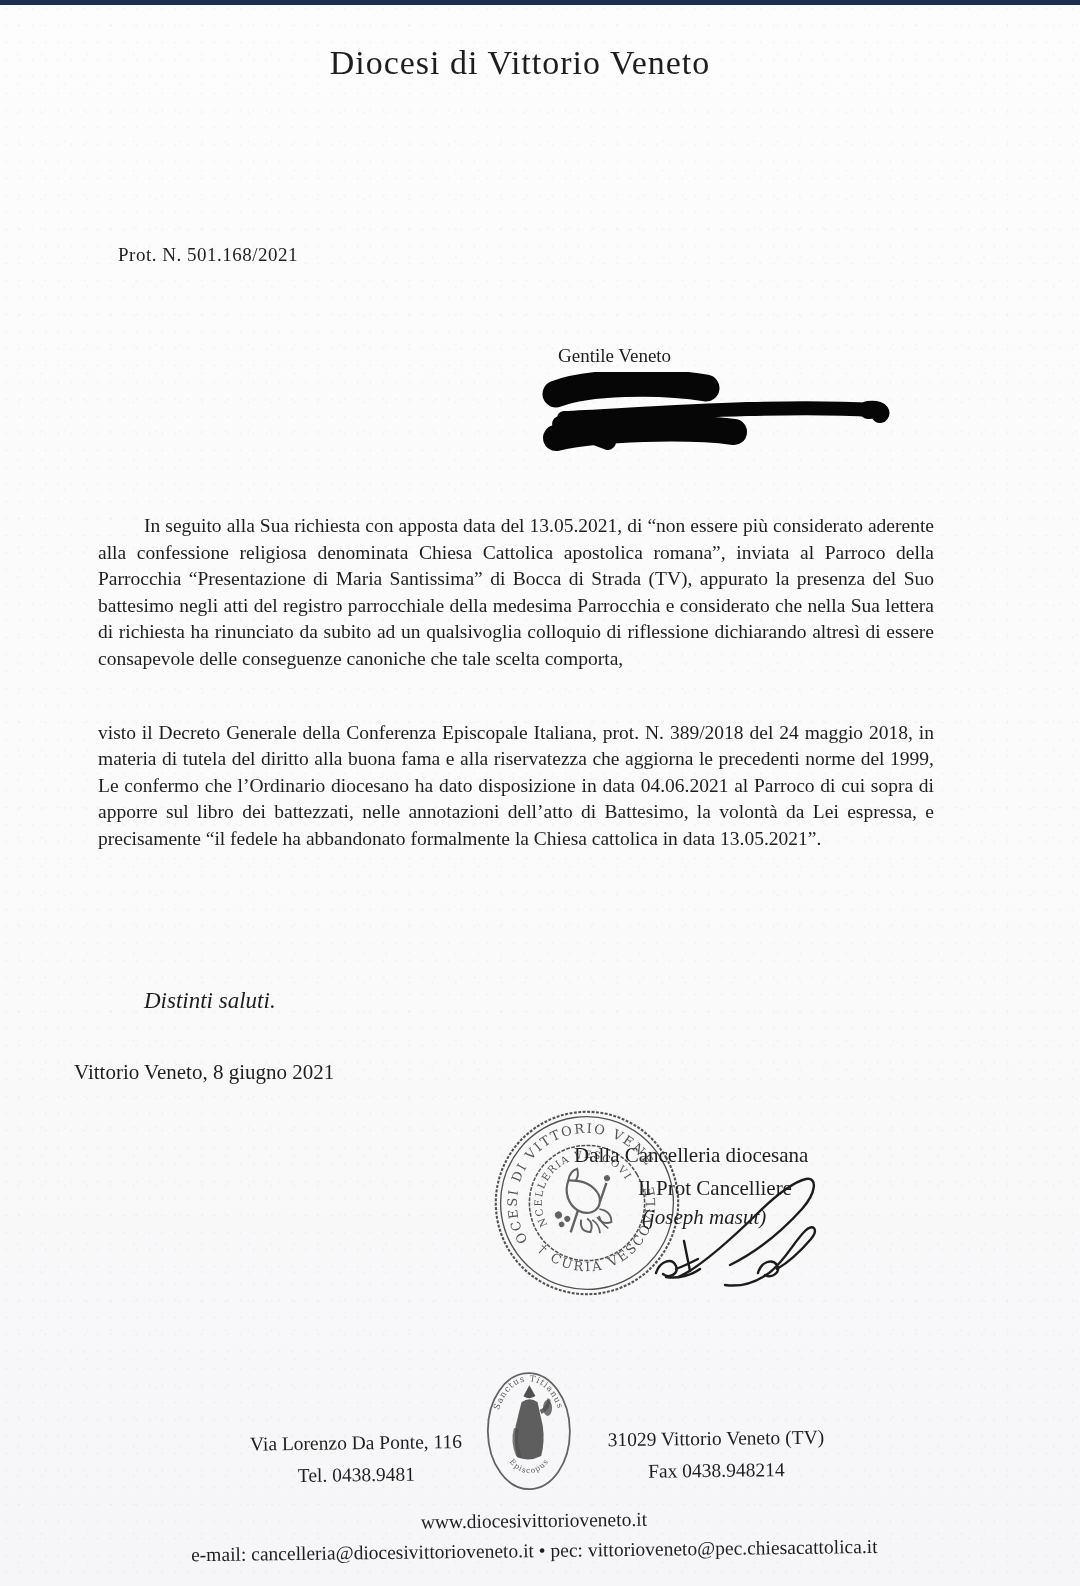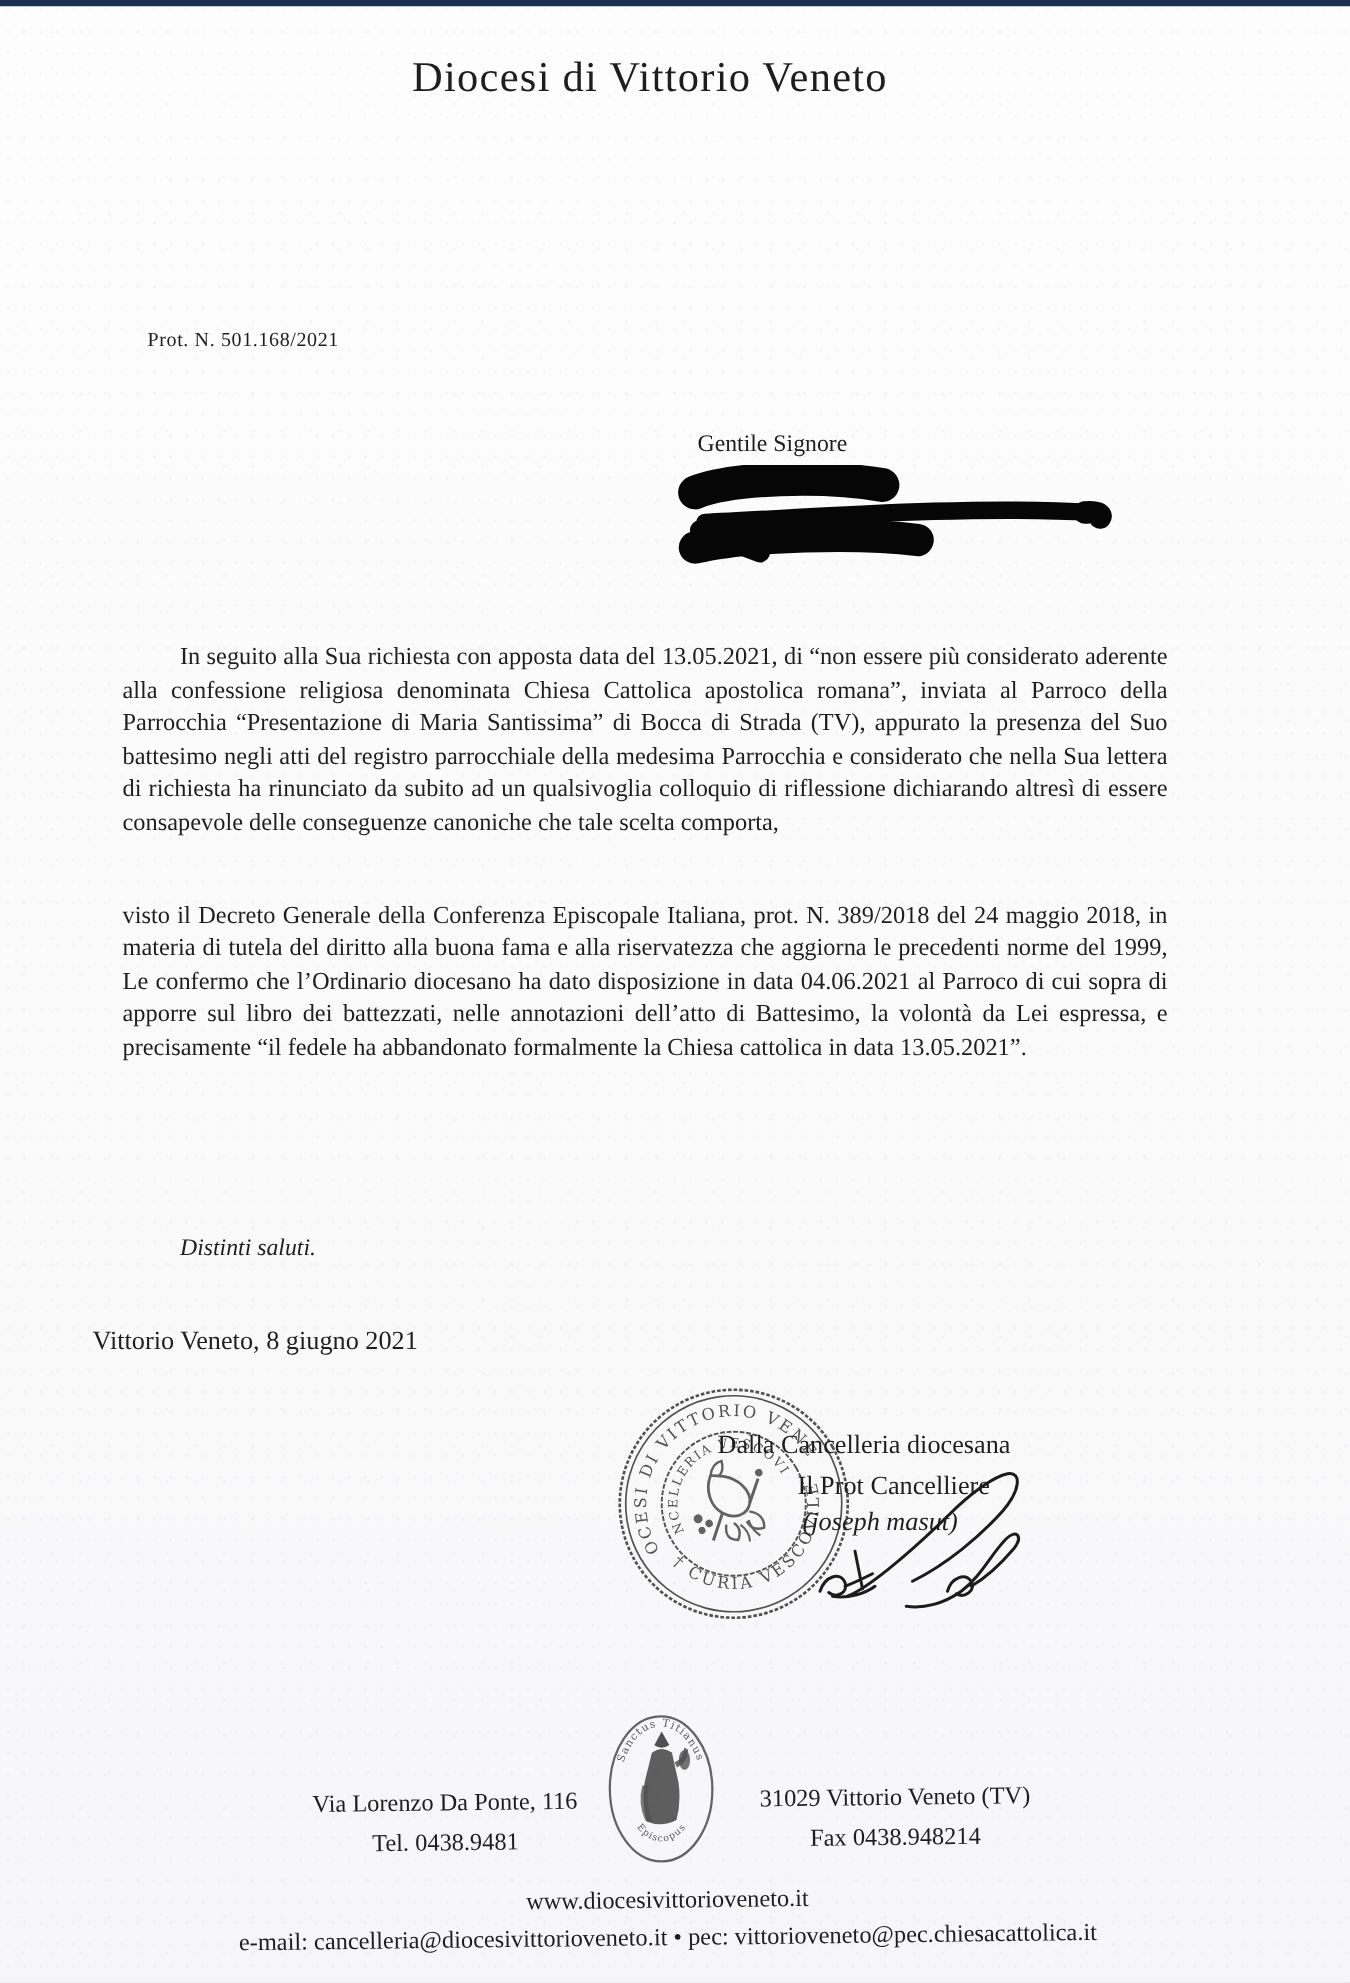--- a/index.html
+++ b/index.html
@@ -13,28 +13,28 @@
     background-position: 0 0, 7px 11px, 0 0;
     overflow:hidden;
     font-family:"Liberation Serif", serif;
     color:#1e1e1e;
   }
   .abs{position:absolute;}
   #scan-top-bar{left:0;top:0;width:1080px;height:5px;background:#1b3050;}
   #letterhead{left:0;top:44px;width:1040px;text-align:center;}
   #lh-title{font-size:34px;letter-spacing:1px;font-weight:500;margin:0;}
   #lh-subtitle{font-size:16px;letter-spacing:4px;margin-top:6px;font-weight:600;color:#2a2a2a;}
-  #protocol{left:118px;top:264px;font-size:16px;letter-spacing:0.5px;}
+  #protocol{left:118px;top:244px;font-size:19px;letter-spacing:0.5px;}
   #salutation{left:558px;top:345px;font-size:19px;}
   #redactions{left:538px;top:372px;}
   .bodypara{left:98px;width:836px;font-size:19.5px;line-height:26.6px;text-align:justify;}
   #para1{top:481px;text-indent:46px;margin-top:32px;}
   #para2{top:700px;}
   #para3{top:921px;text-indent:46px;}
-  #closing{left:144px;top:988px;font-size:19px;font-style:italic;text-align:right;}
+  #closing{left:144px;top:988px;font-size:23px;font-style:italic;text-align:right;}
   #dateline{left:74px;top:1060px;font-size:21px;text-align:right;}
   #stamp{left:491px;top:1107px;transform:rotate(-8deg);opacity:0.88;}
   #sig-line1{left:574px;top:1143px;font-size:21px;}
   #sig-line2{left:638px;top:1176px;font-size:21px;}
   #sig-line3{left:642px;top:1205px;font-size:21px;font-style:italic;}
   #signature-scrawl{left:618px;top:1165px;}
   #footer{left:0;top:1360px;width:1080px;transform:rotate(-0.7deg);}
   #footer-seal{position:absolute;left:483px;top:8px;opacity:0.85;}
   .addr{position:absolute;text-align:center;font-size:19.5px;line-height:32px;}
   #addr-left{left:215px;top:65px;width:280px;}
@@ -48,21 +48,21 @@
 <div id="page">
 
   <div id="scan-top-bar" class="abs"></div>
 
   <div id="letterhead" class="abs">
     <h1 id="lh-title">Diocesi di Vittorio Veneto</h1>
   </div>
 
   <div id="protocol" class="abs">Prot. N. 501.168/2021</div>
 
-  <div id="salutation" class="abs">Gentile Signore</div>
+  <div id="salutation" class="abs">Gentile Veneto</div>
 
   <svg id="redactions" class="abs" width="360" height="92" viewBox="0 0 360 92">
     <g stroke="#060606" fill="none" stroke-linecap="round">
       <path d="M18,22 C48,10 120,8 168,16" stroke-width="27"></path>
       <path d="M26,46 C110,42 240,32 336,38" stroke-width="14"></path>
       <path d="M330,38 C338,37 344,39 342,42" stroke-width="18"></path>
       <path d="M18,66 C60,56 150,54 196,60" stroke-width="26"></path>
       <path d="M22,52 L70,70" stroke-width="16"></path>
     </g>
   </svg>

